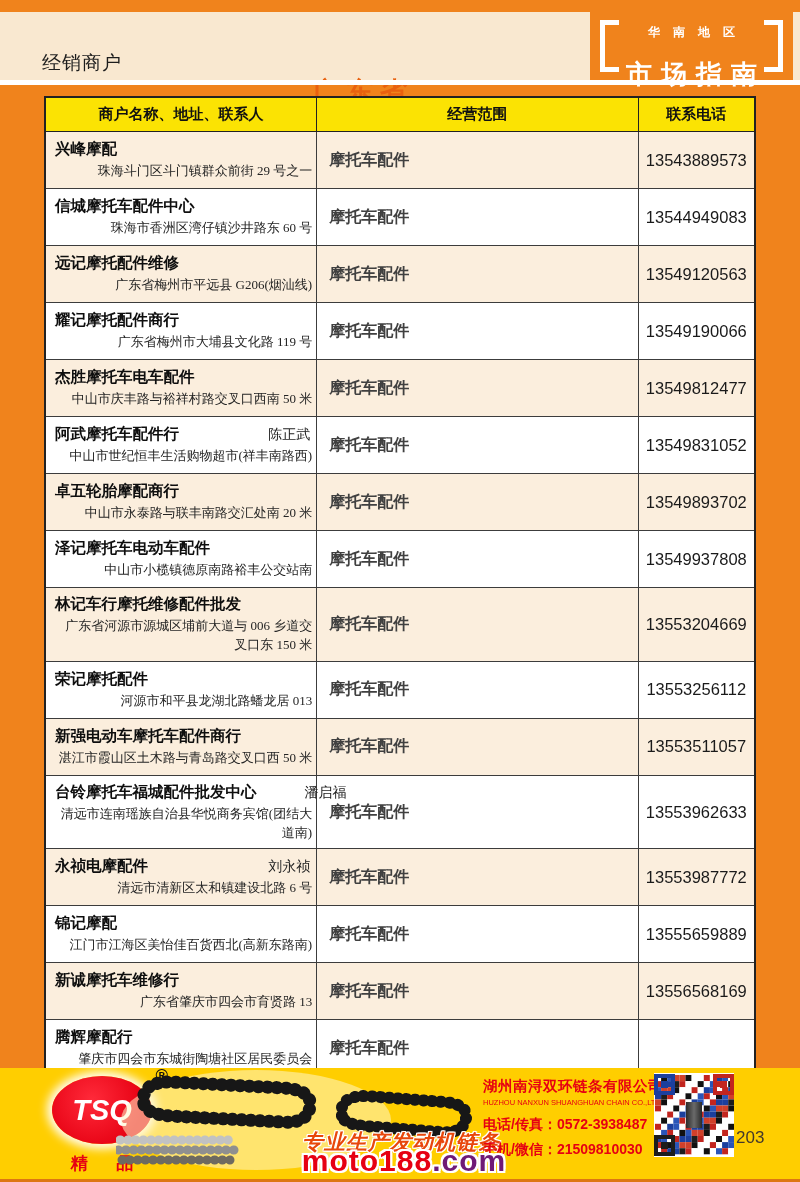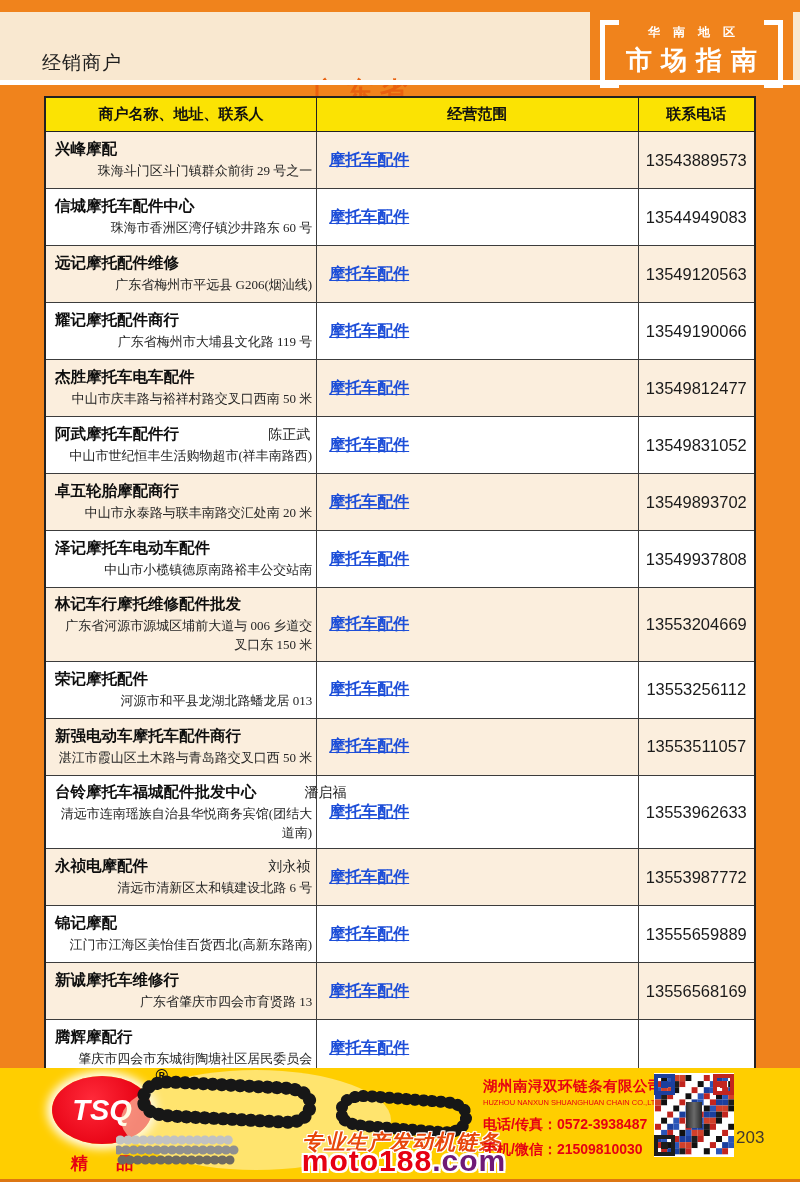--- a/index.html
+++ b/index.html
@@ -5,44 +5,44 @@
   html,body{margin:0;padding:0;}
   body{
     width:800px;height:1182px;position:relative;overflow:hidden;
     background:#f0831c;
     font-family:"Liberation Sans","DejaVu Sans",sans-serif;
   }
   
   .cream-band{position:absolute;left:0;top:12px;width:800px;height:68px;background:#f9e8d0;z-index:1;}
   .dealer-label{position:absolute;left:42px;top:50px;font-size:19px;color:#1d1d1d;letter-spacing:1px;z-index:2;}
   .province-title{position:absolute;left:312px;top:42px;font-size:27px;font-weight:bold;color:#e9610f;letter-spacing:7px;z-index:2;margin-top:32px;}
-  .region-badge{position:absolute;left:590px;top:0;width:203px;height:96px;background:#f0831c;z-index:3;}
+  .region-badge{position:absolute;left:590px;top:0;width:203px;height:80px;background:#f0831c;z-index:3;}
   .bracket-frame{position:absolute;left:10px;top:20px;right:10px;bottom:8px;}
   .bracket{position:absolute;top:0;bottom:0;width:14px;}
   .bracket.bl{left:0;border-left:5px solid #fff;border-top:5px solid #fff;border-bottom:5px solid #fff;}
   .bracket.br{right:0;border-right:5px solid #fff;border-top:5px solid #fff;border-bottom:5px solid #fff;}
   .badge-text{position:absolute;left:16px;right:16px;top:2px;bottom:0;text-align:center;color:#fff;}
   .badge-line1{font-size:12px;font-weight:bold;letter-spacing:13px;padding-left:13px;margin-top:2px;}
-  .badge-line2{font-size:26px;font-weight:bold;letter-spacing:9px;padding-left:9px;margin-top:2px;}
+  .badge-line2{font-size:26px;font-weight:bold;letter-spacing:9px;padding-left:9px;margin-top:16px;}
   .white-line{position:absolute;left:0;top:80px;width:800px;height:5px;background:#ffffff;z-index:4;}
 
   
   .dealer-table{position:absolute;left:44px;top:96px;width:712px;background:#fff;border:2px solid #222;box-sizing:border-box;z-index:2;}
   .thead{display:flex;background:#fbe303;border-bottom:1px solid #222;}
   .th{box-sizing:border-box;padding:7px 2px;font-size:15px;font-weight:bold;color:#111;text-align:center;}
   .th1{width:38.3%;border-right:1px solid #222;}
   .th2{width:45.4%;border-right:1px solid #222;}
   .th3{width:16.3%;}
   .row{display:flex;min-height:56px;border-top:1px solid #3c3c3c;}
   .row:first-of-type{border-top:none;}
   .row.alt{background:#fbeedd;}
   .row.plain{background:#ffffff;}
   .cell{box-sizing:border-box;}
   .c1{width:38.3%;border-right:1px solid #3c3c3c;display:flex;flex-direction:column;justify-content:center;padding:6px 4px 6px 9px;text-align:right;}
-  .c2{width:45.4%;border-right:1px solid #3c3c3c;display:flex;align-items:center;padding-left:12px;font-weight:bold;font-size:16px;color:#1d4ed8;text-decoration:underline;}
+  .c2{width:45.4%;border-right:1px solid #3c3c3c;display:flex;align-items:center;padding-left:12px;font-weight:bold;font-size:16px;color:#404040;}
   .c3{width:16.3%;display:flex;align-items:center;justify-content:center;font-size:16.5px;color:#1a1a1a;}
   .name-line{display:flex;justify-content:space-between;align-items:baseline;}
   .bname{font-weight:bold;font-size:15.5px;color:#0e0e0e;white-space:nowrap;}
   .contact{font-family:"Liberation Serif","DejaVu Serif",serif;font-size:14px;color:#222;white-space:nowrap;padding-right:2px;margin-left:48px;}
   .addr{font-family:"Liberation Serif","DejaVu Serif",serif;font-size:13px;color:#242424;line-height:1.45;margin-top:2px;}
 
   
   .footer{position:absolute;left:0;top:1068px;width:800px;height:114px;background:#ffce00;z-index:2;}
   .tsq{position:absolute;left:50px;top:8px;width:104px;text-align:center;}
   .tsq-ellipse{position:relative;width:100px;height:68px;margin:0 auto;background:radial-gradient(circle at 40% 35%, #ff2a3a, #e60012 70%);border-radius:50%;display:flex;align-items:center;justify-content:center;box-shadow:0 0 10px 5px rgba(255,255,255,0.95);}

